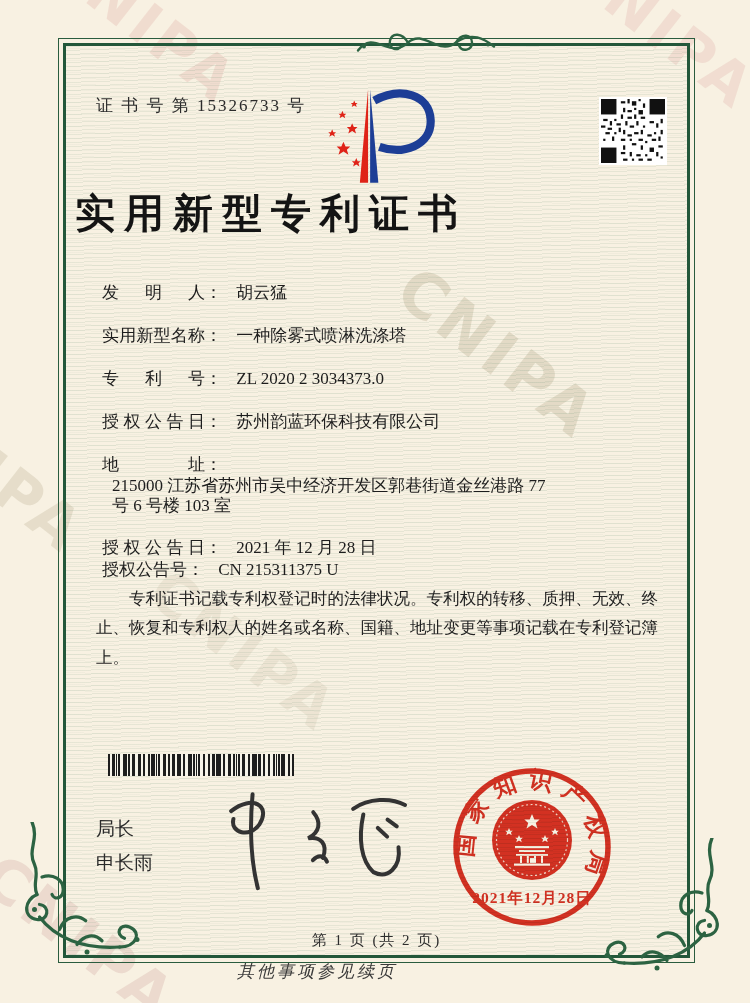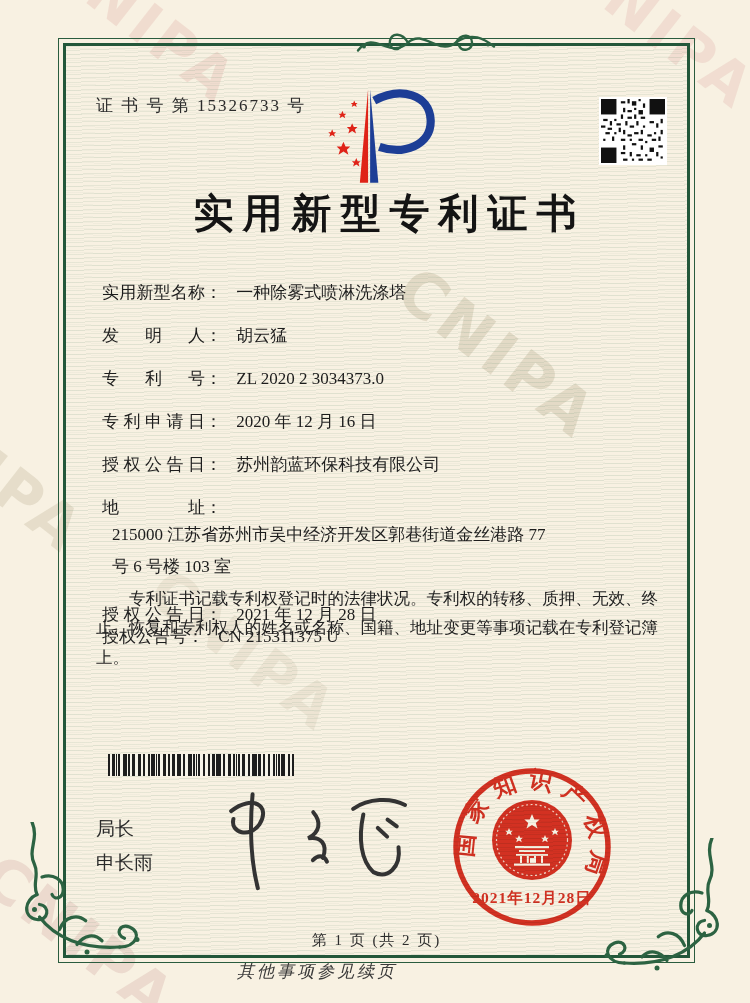--- a/index.html
+++ b/index.html
@@ -31,30 +31,30 @@
       repeating-linear-gradient(178deg, rgba(110,150,120,.13) 0 1px, rgba(255,255,255,0) 1px 4px),
       repeating-linear-gradient(2deg, rgba(140,170,145,.07) 0 1px, rgba(255,255,255,0) 1px 6px);
   }
   .frame::after{content:"";position:absolute;inset:-8px;border:1.5px solid #2a5c3e;pointer-events:none;}
   .orn{position:absolute;z-index:3;pointer-events:none;}
   
   .certno{position:absolute;left:30px;top:48px;font-size:17px;letter-spacing:2px;color:#2b2b2b;}
   .logo{position:absolute;left:260px;top:40px;}
   .qr{position:absolute;left:533px;top:51px;background:#fff;padding:2px;}
   .title{
-    position:absolute;left:0;right:0;top:140px;text-align:center;
-    font-size:40px;font-weight:700;letter-spacing:9px;text-indent:9px;color:#141414;padding-left:17px;
+    position:absolute;left:0;right:0;top:140px;
+    font-size:40px;font-weight:700;letter-spacing:9px;text-indent:9px;color:#141414;
   }
   
   .fields{position:absolute;left:36px;top:236px;right:16px;font-size:17px;color:#1d1d1d;}
   .frow{margin-bottom:21px;line-height:22px;}
   .flabel{display:inline-block;width:103px;text-align:justify;text-align-last:justify;vertical-align:top;}
   .fcolon{vertical-align:top;}
   .fval{margin-left:10px;vertical-align:top;}
-  .fval-addr{display:inline-block;width:452px;line-height:32px;}
+  .fval-addr{display:inline-block;width:452px;line-height:20px;}
   .frow2{display:flex;flex-direction:column;}
   .fcol-left{width:305px;flex:0 0 auto;}
   
   .paras{position:absolute;left:30px;top:538px;width:562px;font-size:16.5px;
     line-height:1.78;text-align:justify;color:#222;}
   .paras p{margin:0;text-indent:2em;}
   
   .barcode{
     position:absolute;left:42px;top:708px;width:186px;height:22px;
     background:
@@ -206,34 +206,30 @@
         <rect x="14" y="27" width="1" height="1"></rect>
           <rect x="17" y="27" width="2" height="1"></rect>
           <rect x="21" y="27" width="2" height="1"></rect>
       </g>
     </svg>
 
     <div class="title">实用新型专利证书</div>
 
     <div class="fields">
       <div class="frow">
+        <span class="flabel">发明人</span><span class="fcolon">：</span>
+        <span class="fval">胡云猛</span>
+      </div>
+      <div class="frow">
         <span class="flabel">实用新型名称</span><span class="fcolon">：</span>
         <span class="fval">一种除雾式喷淋洗涤塔</span>
       </div>
       <div class="frow">
-        <span class="flabel">发明人</span><span class="fcolon">：</span>
-        <span class="fval">胡云猛</span>
-      </div>
-      <div class="frow">
         <span class="flabel">专利号</span><span class="fcolon">：</span>
         <span class="fval">ZL 2020 2 3034373.0</span>
-      </div>
-      <div class="frow">
-        <span class="flabel">专利申请日</span><span class="fcolon">：</span>
-        <span class="fval">2020 年 12 月 16 日</span>
       </div>
       <div class="frow">
         <span class="flabel">授权公告日</span><span class="fcolon">：</span>
         <span class="fval">苏州韵蓝环保科技有限公司</span>
       </div>
       <div class="frow">
         <span class="flabel">地址</span><span class="fcolon">：</span>
         <span class="fval fval-addr">215000 江苏省苏州市吴中经济开发区郭巷街道金丝港路 77 号 6 号楼 103 室</span>
       </div>
       <div class="frow frow2">

